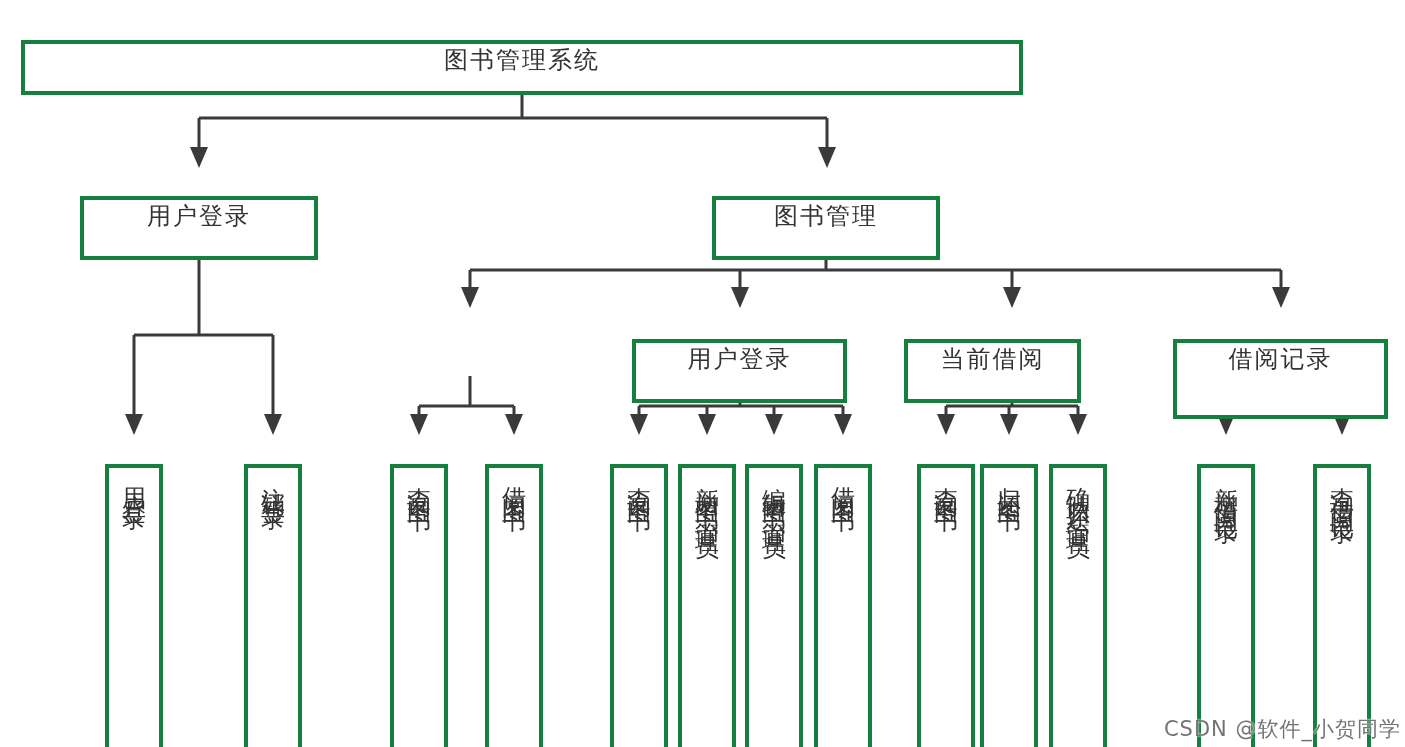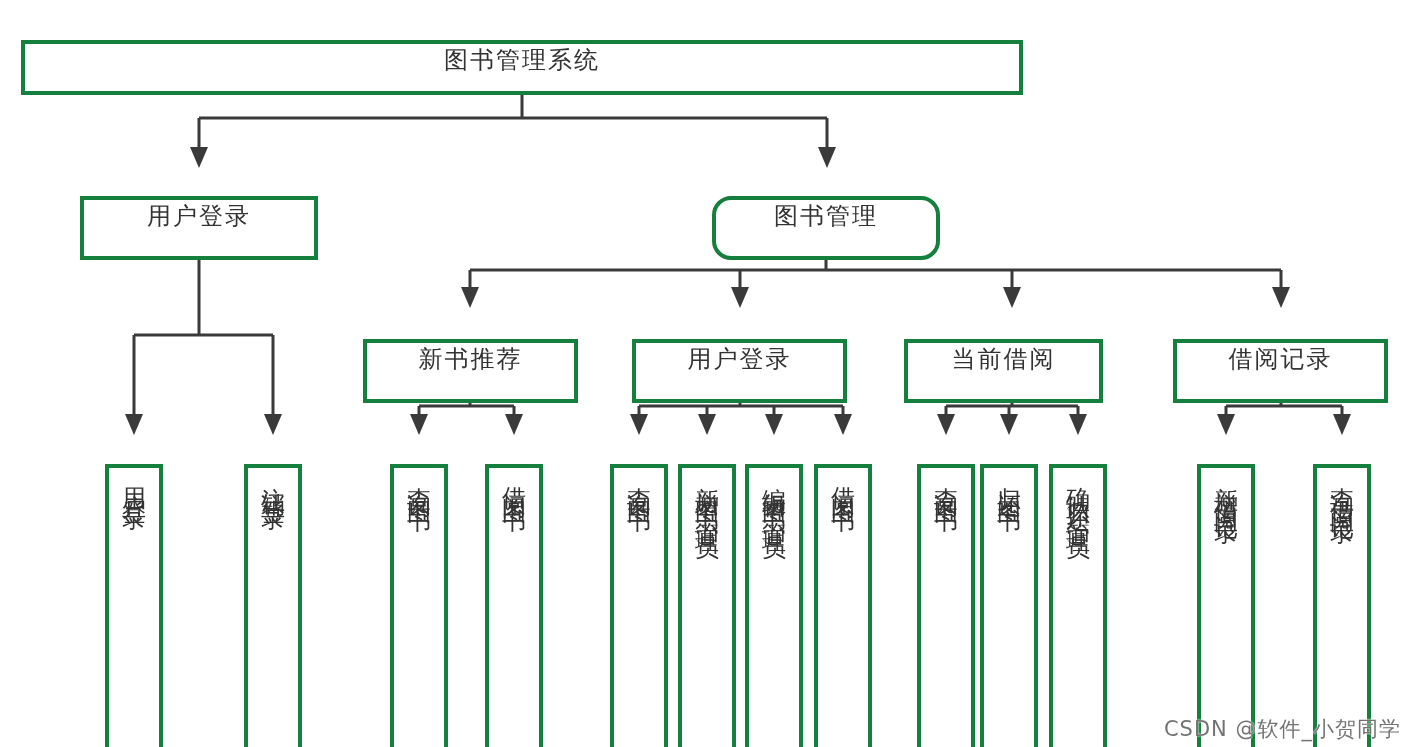--- a/index.html
+++ b/index.html
@@ -73,34 +73,31 @@
     </g>
   </svg>
 
   <div class="box h" style="left:21px;top:13px;width:1002px;height:55px;">
     <span class="lbl">图书管理系统</span>
   </div>
 
   <div class="box h" style="left:80px;top:169px;width:238px;height:64px;">
     <span class="lbl">用户登录</span>
   </div>
-  <div class="box h" style="left:712px;top:169px;width:228px;height:64px;border-radius:19px;">
+  <div class="box h" style="left:712px;top:169px;width:228px;height:64px;">
     <span class="lbl">图书管理</span>
   </div>
 
-  <div class="box h" style="left:363px;top:312px;width:215px;height:64px;">
-    <span class="lbl">新书推荐</span>
-  </div>
   <div class="box h" style="left:632px;top:312px;width:215px;height:64px;">
     <span class="lbl">用户登录</span>
   </div>
-  <div class="box h" style="left:904px;top:312px;width:199px;height:64px;">
+  <div class="box h" style="left:904px;top:312px;width:177px;height:64px;">
     <span class="lbl">当前借阅</span>
   </div>
-  <div class="box h" style="left:1173px;top:312px;width:215px;height:64px;">
+  <div class="box h" style="left:1173px;top:312px;width:215px;height:80px;">
     <span class="lbl">借阅记录</span>
   </div>
 
   <div class="box v" style="left:105px;">
     <span class="lbl">用户登录</span>
   </div>
   <div class="box v" style="left:244px;">
     <span class="lbl">注销登录</span>
   </div>
 

